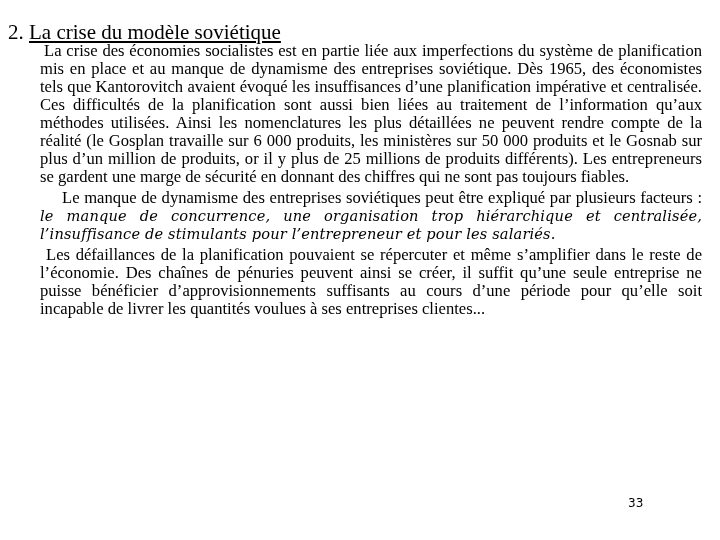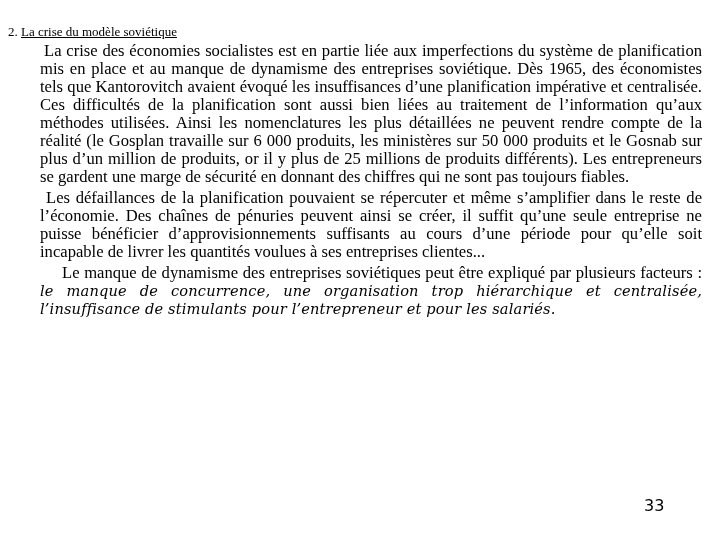--- a/index.html
+++ b/index.html
@@ -1,37 +1,37 @@
 <!DOCTYPE html>
 <html><head>
 <meta charset="utf-8">
 <style>
   html, body { margin: 0; padding: 0; background: #ffffff; }
   body { width: 720px; height: 540px; position: relative; overflow: hidden;
          font-family: "Liberation Serif", "DejaVu Serif", serif; color: #000; }
-  .title { position: absolute; left: 8px; top: 22px; font-size: 13px; line-height: 20px; }
+  .title { position: absolute; left: 8px; top: 22px; font-size: 21px; line-height: 20px; }
   .title .u { text-decoration: underline; }
   .body { position: absolute; left: 40px; top: 42px; width: 662px;
           font-size: 16.6px; line-height: 18px; text-align: justify; }
   .para { margin: 0; }
   .gap { margin-top: 3px; }
   .ind1 { text-indent: 4px; }
   .ind2 { text-indent: 6px; }
   .ind3 { text-indent: 22px; }
   .it { font-style: italic; font-family: "DejaVu Serif", serif; font-size: 14.6px; letter-spacing: 0.15px; }
-  .pageno { position: absolute; left: 644px; top: 496px; font-family: "DejaVu Sans", sans-serif;
-            font-size: 16px; }
+  .pageno { position: absolute; left: 628px; top: 496px; font-family: "DejaVu Sans", sans-serif;
+            font-size: 12px; }
 </style>
 </head>
 <body>
 
 <div class="title">
   <span>2.</span>
   <span class="u">La crise du modèle soviétique</span>
 </div>
 
 <div class="body">
   <p class="para ind1">La crise des économies socialistes est en partie liée aux imperfections du système de planification mis en place et au manque de dynamisme des entreprises soviétique. Dès 1965, des économistes tels que Kantorovitch avaient évoqué les insuffisances d’une planification impérative et centralisée. Ces difficultés de la planification sont aussi bien liées au traitement de l’information qu’aux méthodes utilisées. Ainsi les nomenclatures les plus détaillées ne peuvent rendre compte de la réalité (le Gosplan travaille sur 6 000 produits, les ministères sur 50 000 produits et le Gosnab sur plus d’un million de produits, or il y plus de 25 millions de produits différents).  Les entrepreneurs se gardent une marge de sécurité en donnant des chiffres qui ne sont pas toujours fiables.</p>
+  <p class="para gap ind3"><span>Le manque de dynamisme des entreprises soviétiques peut être expliqué par plusieurs facteurs : </span><span class="it">le manque de concurrence, une organisation trop hiérarchique et centralisée, l’insuffisance de stimulants pour l’entrepreneur et pour les salariés.</span></p>
   <p class="para gap ind2">Les défaillances de la planification pouvaient se répercuter et même s’amplifier dans le reste de l’économie. Des chaînes de pénuries peuvent ainsi se créer, il suffit qu’une seule entreprise ne puisse bénéficier d’approvisionnements suffisants au cours d’une période pour qu’elle soit incapable de livrer les quantités voulues à ses entreprises clientes...</p>
-  <p class="para gap ind3"><span>Le manque de dynamisme des entreprises soviétiques peut être expliqué par plusieurs facteurs : </span><span class="it">le manque de concurrence, une organisation trop hiérarchique et centralisée, l’insuffisance de stimulants pour l’entrepreneur et pour les salariés.</span></p>
 </div>
 
 <div class="pageno">33</div>
 
 </body></html>

